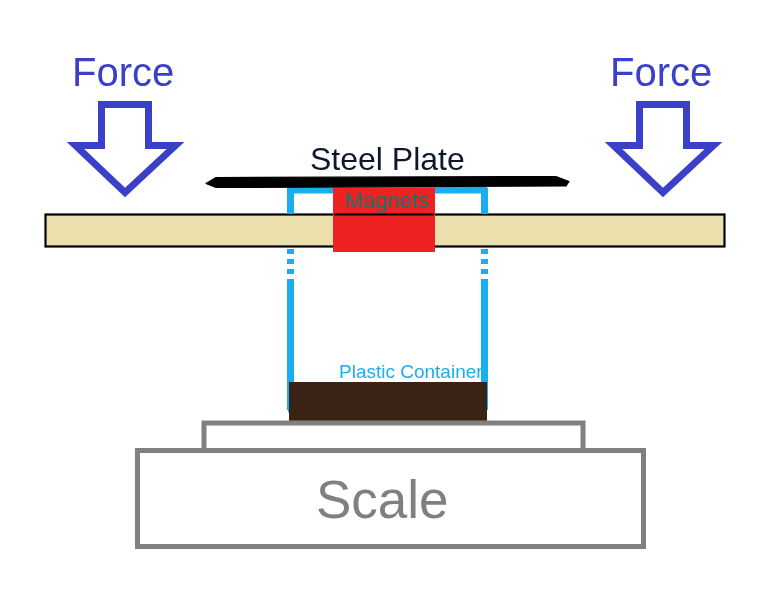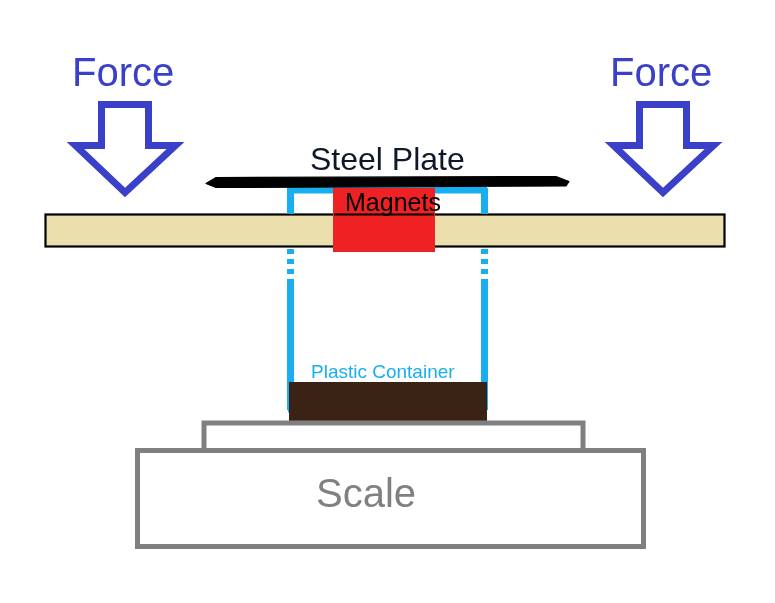--- a/index.html
+++ b/index.html
@@ -36,32 +36,33 @@
     color: #3b40c8;
     font-size: 40px;
     font-family: "Liberation Sans", sans-serif;
   }
   .lbl-steel {
     color: #0f172a;
     font-size: 32px;
     font-family: "Liberation Sans", sans-serif;
   }
   .lbl-magnets {
-    color: #000000;
-    font-size: 25px;
+    color: #0f766e;
+    font-size: 22px;
     font-family: "Liberation Sans", sans-serif;
   }
   .lbl-plastic {
     color: #19aeef;
     font-size: 19px;
     font-family: "Liberation Sans", sans-serif;
+    margin-left: 28px;
   }
   .lbl-scale {
     color: #808080;
-    font-size: 40px;
+    font-size: 53px;
     font-family: "Liberation Sans", sans-serif;
   }
 </style>
 </head>
 <body>
 
 <div id="diagram-root">
 
   <svg id="diagram-svg" viewBox="0 0 775 603">
 

